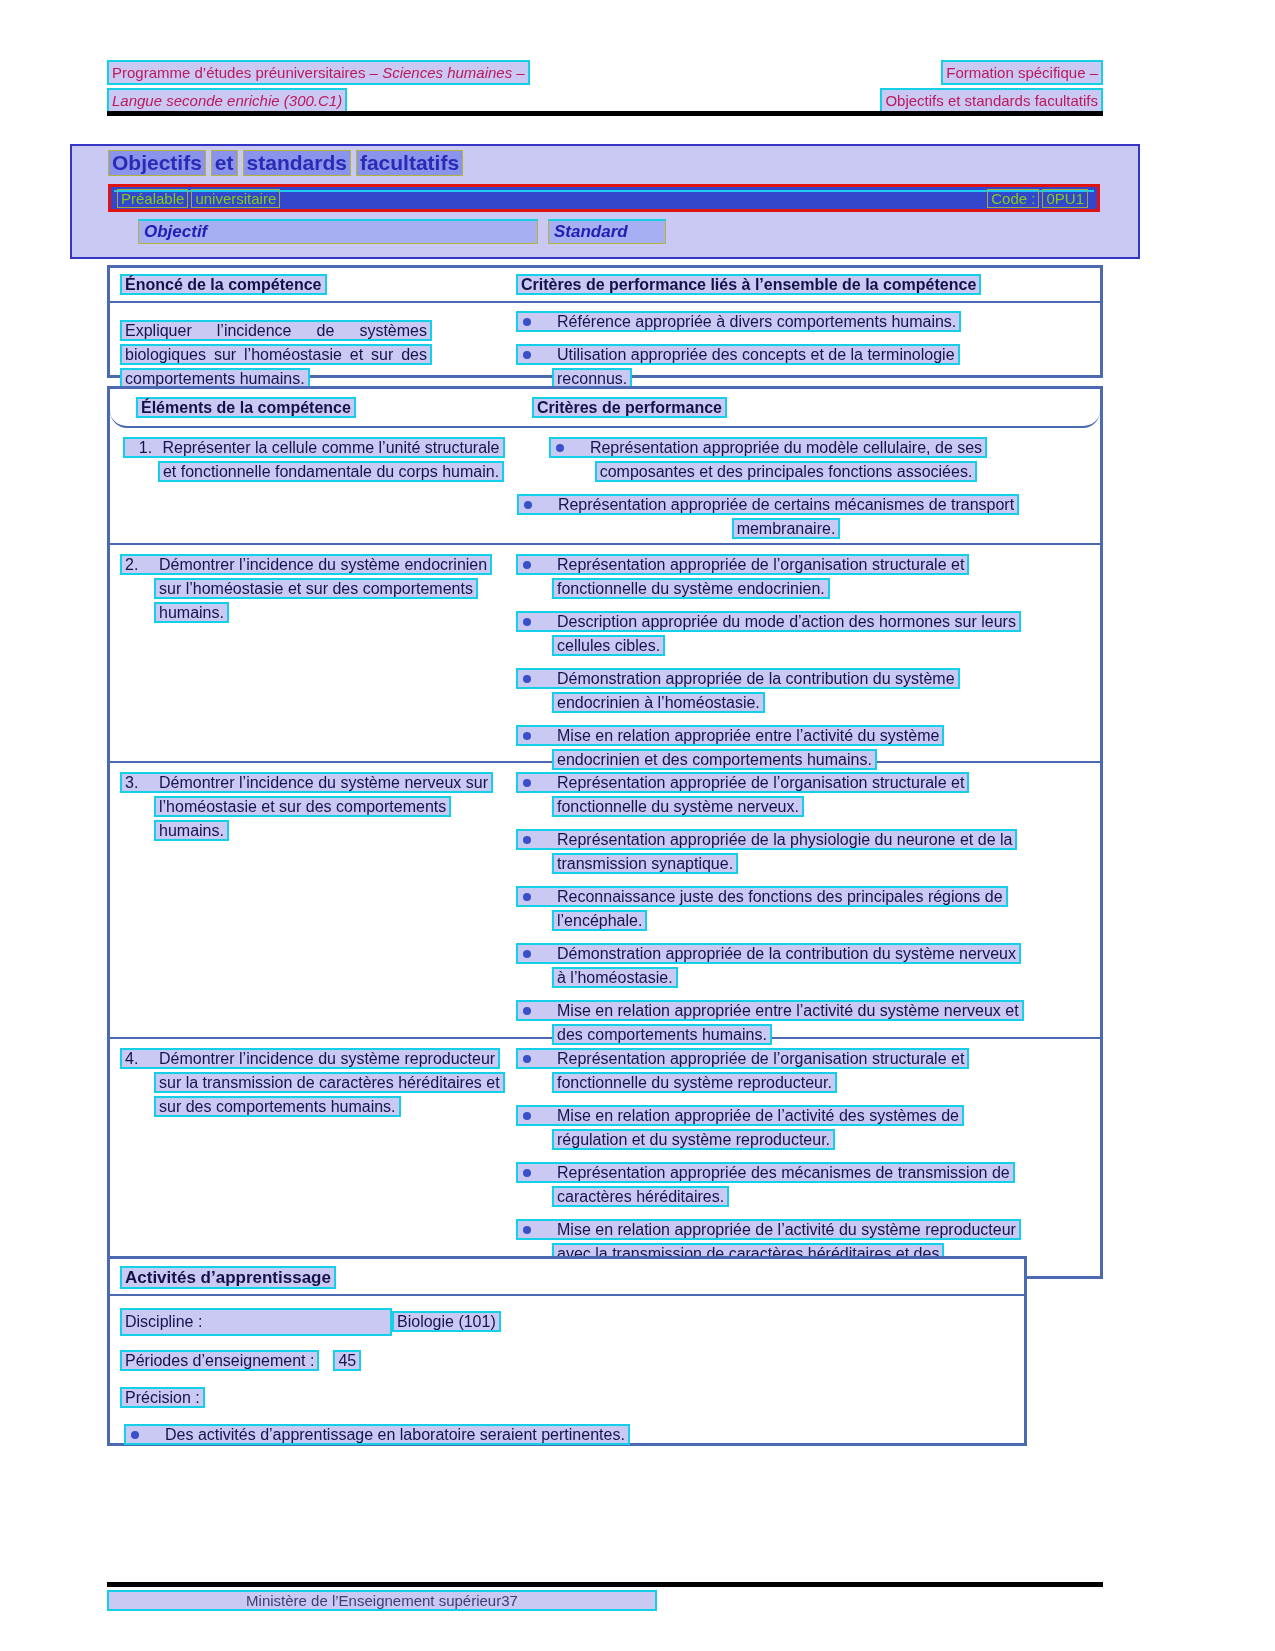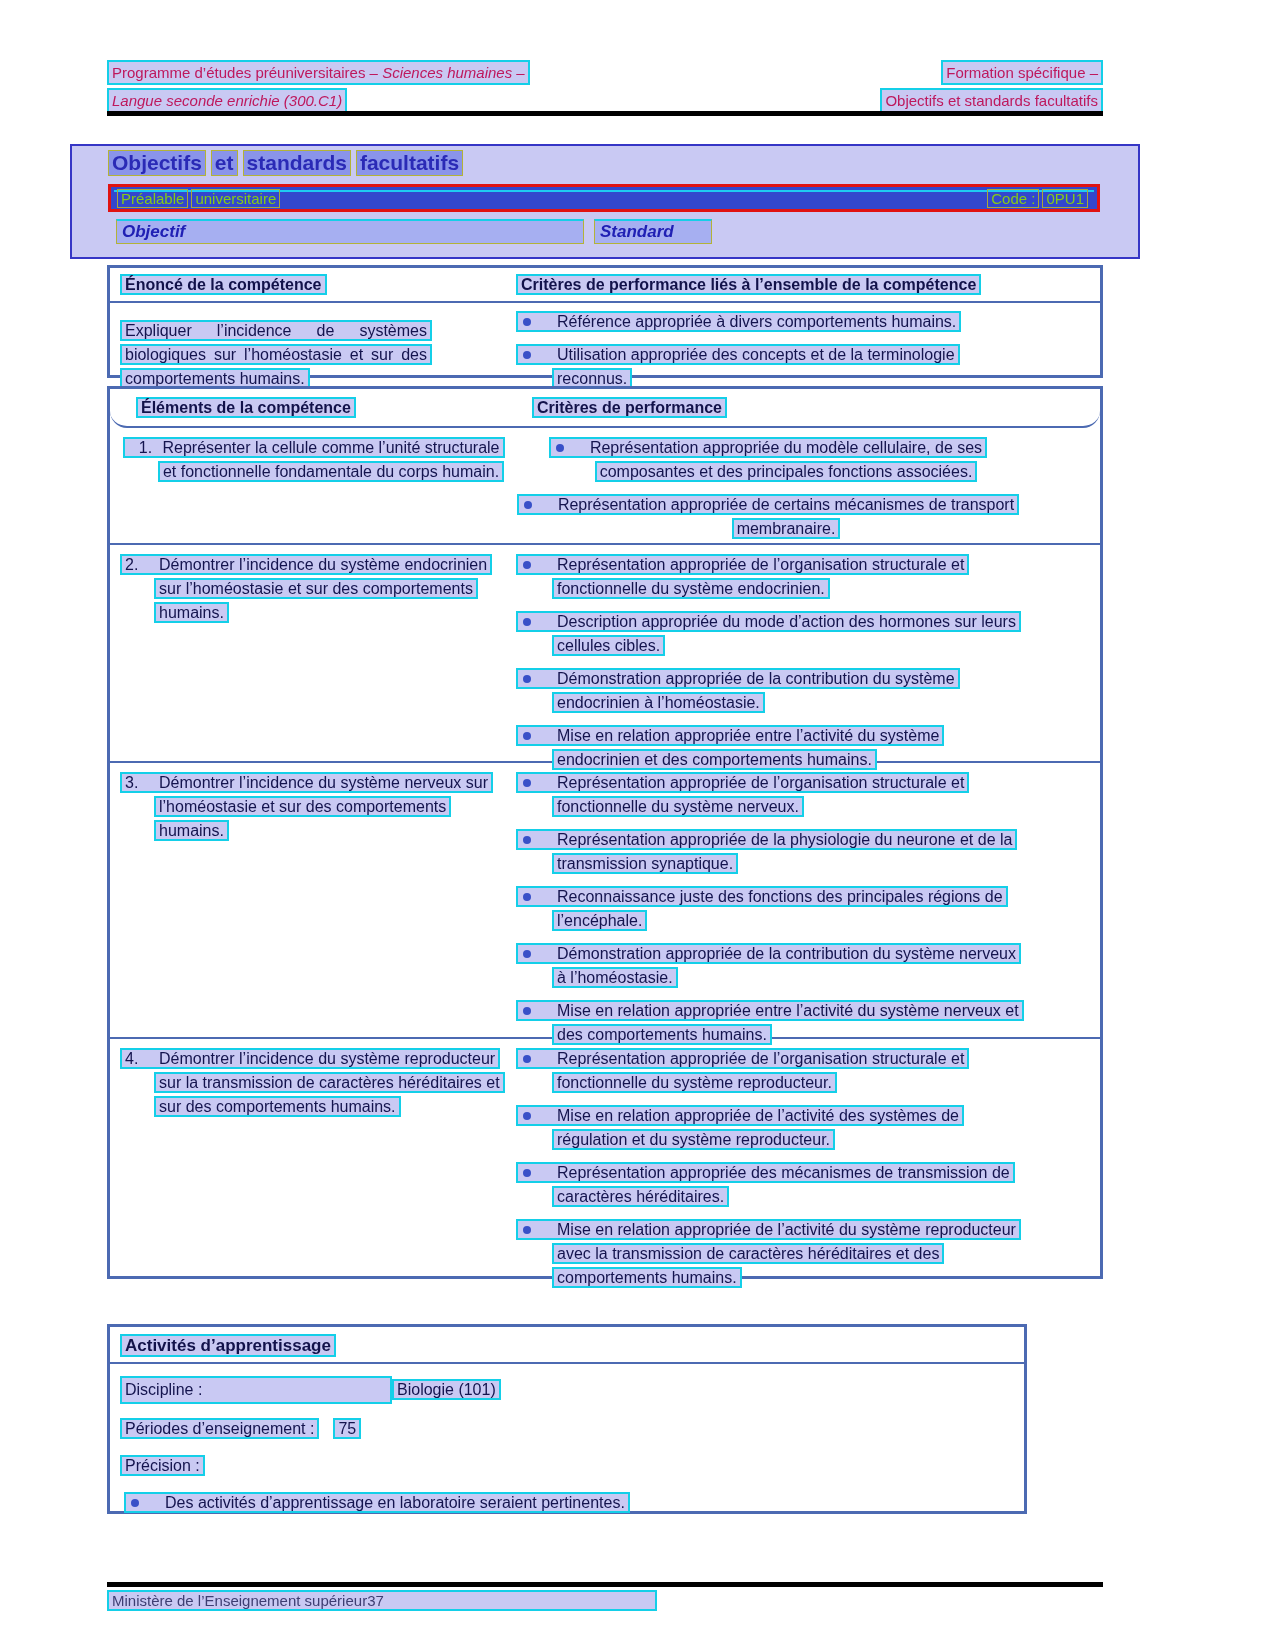--- a/index.html
+++ b/index.html
@@ -22,52 +22,52 @@
   .big-title{position:absolute;left:36px;top:4px;font-size:21px;font-weight:bold;color:#2a2ab6;white-space:nowrap;}
   .big-title .w{background:#8a94ea;border:1px solid #b3b337;padding:0 3px;margin-right:5px;display:inline-block;}
   .bar{position:absolute;left:36px;top:38px;width:986px;height:22px;background:#3347cd;border:3px solid #e01212;}
   .bar-line{position:absolute;left:3px;right:3px;top:3px;height:2px;background:#1ecbf2;}
   .bar-text{position:absolute;left:0;right:0;top:0;bottom:0;display:flex;justify-content:space-between;
             align-items:center;padding:0 6px;color:#84cc16;font-size:15px;}
   .bar-w{border:1px solid #a8a838;padding:0 3px;margin-right:3px;display:inline-block;line-height:17px;}
   .colheads{position:absolute;left:44px;top:73px;display:flex;font-size:17px;font-style:italic;
             font-weight:bold;color:#2020b4;}
   .colhead{background:#a6aff1;border:1px solid #b3b337;border-top:2px solid #14cfe8;padding:1px 5px;box-sizing:border-box;}
-  .colhead.obj{width:468px;}
+  .colhead.obj{width:400px;margin-left:22px;}
   .colhead.std{width:118px;margin-left:10px;}
 
   
   .dtable{position:absolute;left:107px;width:996px;border:3px solid #4c6ab2;box-sizing:border-box;background:#fff;
           font-size:16px;line-height:24px;}
   .thead{display:flex;border-bottom:2px solid #4c6ab2;padding:5px 0 4px;}
   .th{font-weight:bold;color:#12124a;}
   .lcol{width:398px;padding-left:10px;box-sizing:border-box;}
   .rcol{flex:1;padding-left:8px;padding-right:80px;}
   .tbody-row{display:flex;padding-top:7px;box-sizing:border-box;align-items:center;}
   .trow{display:flex;border-bottom:2px solid #4c6ab2;padding-top:8px;box-sizing:border-box;}
   .trow:last-child{border-bottom:none;}
   .statement{max-width:312px;text-align:justify;}
   .num-item{padding-left:34px;text-indent:-34px;max-width:364px;}
   .num{display:inline-block;width:34px;text-indent:0;}
   .crit{padding-left:36px;text-indent:-36px;margin:0 0 9px 0;}
   .dot{display:inline-block;width:8px;height:8px;border-radius:50%;background:#3850c8;
        margin-left:2px;margin-right:26px;vertical-align:1px;}
 
   
-  .act{position:absolute;left:107px;top:1324px;width:920px;height:190px;border:3px solid #4c6ab2;
+  .act{position:absolute;left:107px;top:1256px;width:920px;height:190px;border:3px solid #4c6ab2;
        box-sizing:border-box;background:#fff;font-size:16px;line-height:24px;}
   .act-head{padding:7px 0 4px 10px;border-bottom:2px solid #4c6ab2;font-weight:bold;font-size:17px;color:#12124a;}
   .act-body{padding:12px 10px 0 10px;}
   .act-row{margin-bottom:13px;}
   .lblw{display:inline-block;width:272px;box-sizing:border-box;}
   .val-gap{margin-left:14px;}
 
   
   .footer-text{position:absolute;left:107px;top:1590px;font-size:15px;color:#3e3e72;}
-  .footer-inner{display:inline-flex;justify-content:flex-start;width:540px;}
+  .footer-inner{display:inline-flex;justify-content:center;width:540px;}
 </style>
 </head>
 <body>
 
 <div class="page">
 
   <div class="header">
     <div class="header-row">
       <span class="hl"><span>Programme d’études préuniversitaires – </span><span class="it">Sciences humaines</span><span> –</span></span>
       <span class="hl">Formation spécifique –</span>
@@ -164,21 +164,21 @@
       </div>
   </div>
 
   <div class="act">
     <div class="act-head"><span class="hl">Activités d’apprentissage</span></div>
     <div class="act-body">
       <div class="act-row">
         <span class="hl lblw">Discipline :</span><span class="hl">Biologie (101)</span>
       </div>
       <div class="act-row">
-        <span class="hl">Périodes d’enseignement :</span><span class="hl val-gap">75</span>
+        <span class="hl">Périodes d’enseignement :</span><span class="hl val-gap">45</span>
       </div>
       <div class="act-row">
         <span class="hl">Précision :</span>
       </div>
       <div class="crit" style="margin-left:4px;">
         <span class="hl"><span class="dot"></span><span>Des activités d’apprentissage en laboratoire seraient pertinentes.</span></span>
       </div>
     </div>
   </div>
 

